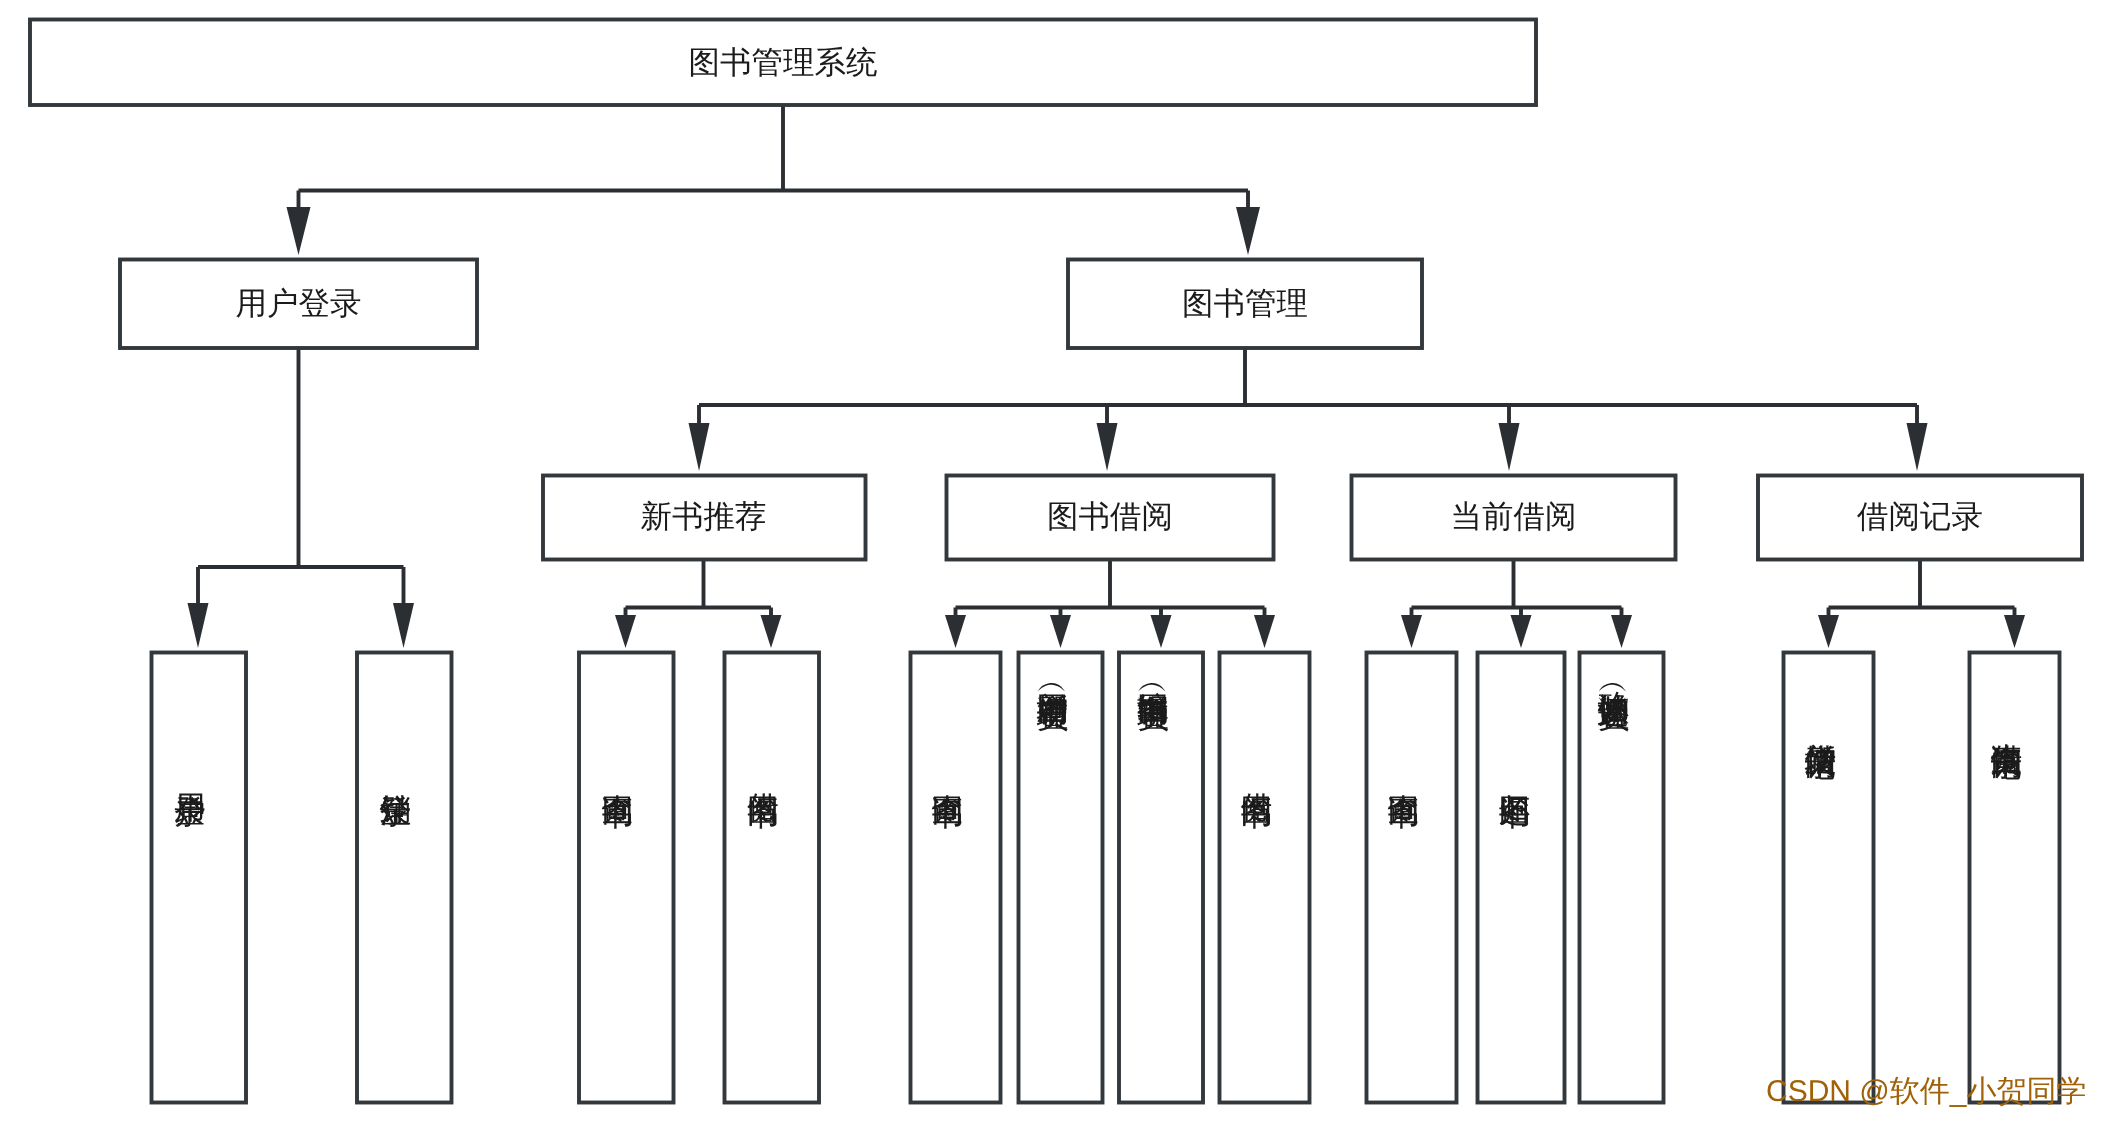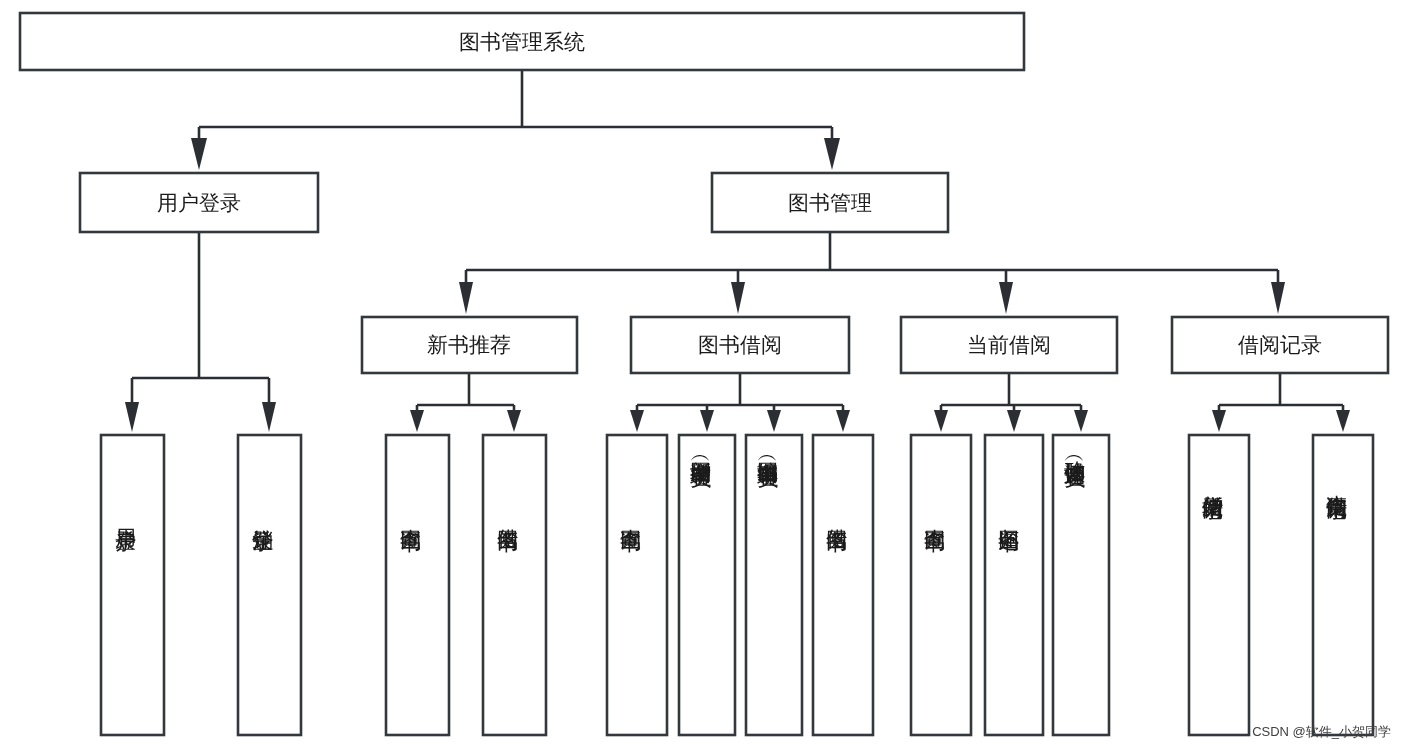--- a/index.html
+++ b/index.html
@@ -60,22 +60,22 @@
     letter-spacing: 1px;
     white-space: nowrap;
     text-align: left;
     pointer-events: none;
   }
   .watermark {
     position: absolute;
     right: 14px;
     bottom: 6px;
     font-family: "Liberation Sans", "DejaVu Sans", sans-serif;
-    font-size: 13px;
-    color: #404040;
+    font-size: 20px;
+    color: #a16207;
     white-space: nowrap;
   }
 </style>
 </head>
 <body>
 
 <div id="diagram-root">
 
   <svg id="flow" viewBox="0 0 1405 747">
     <defs></defs>

